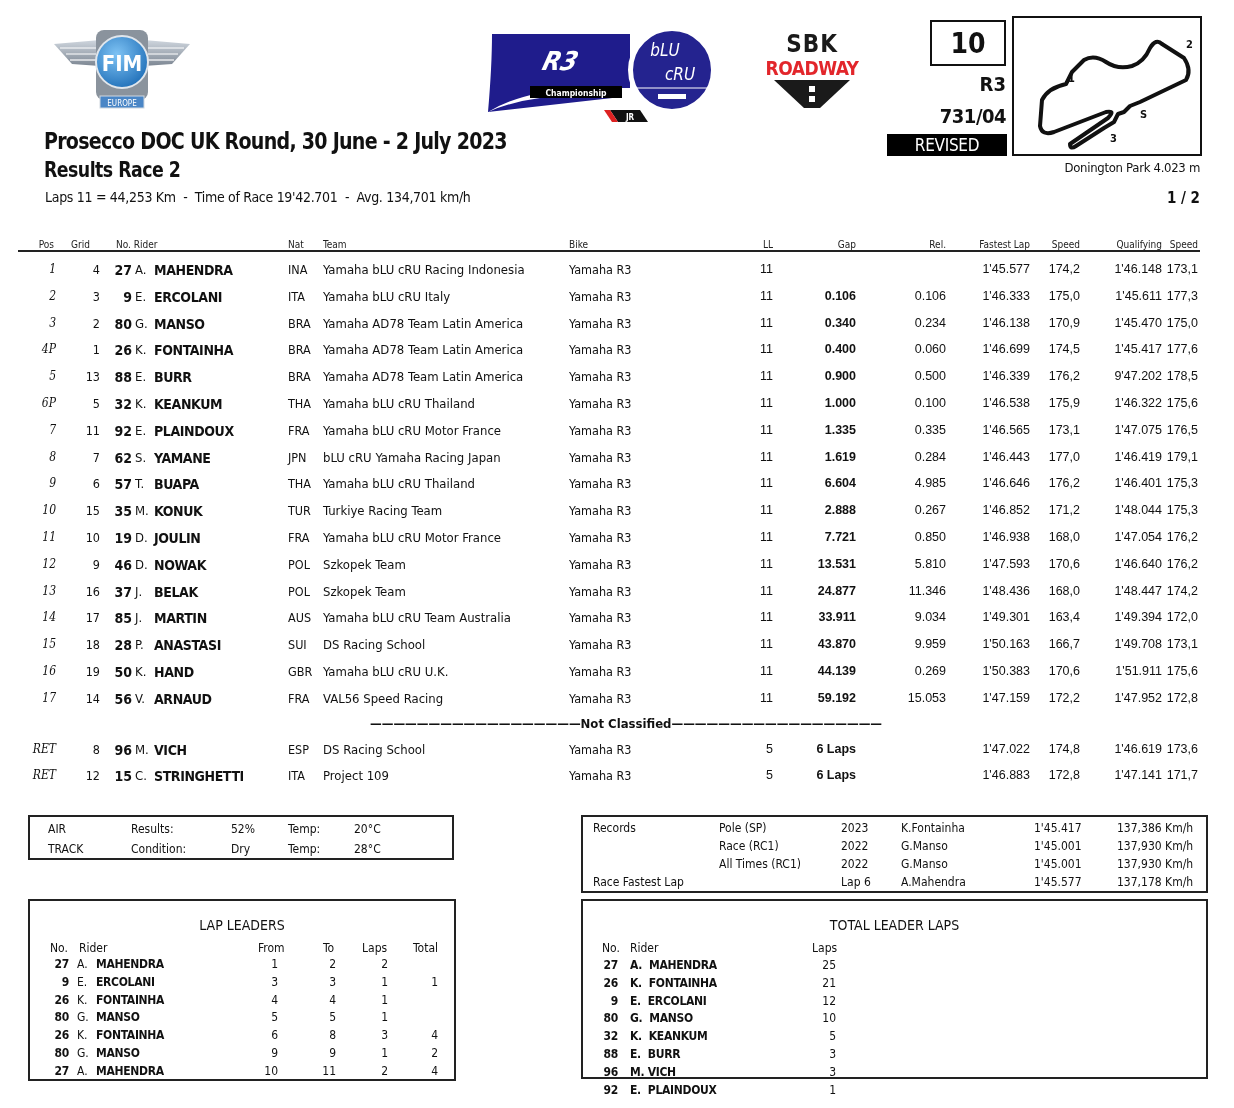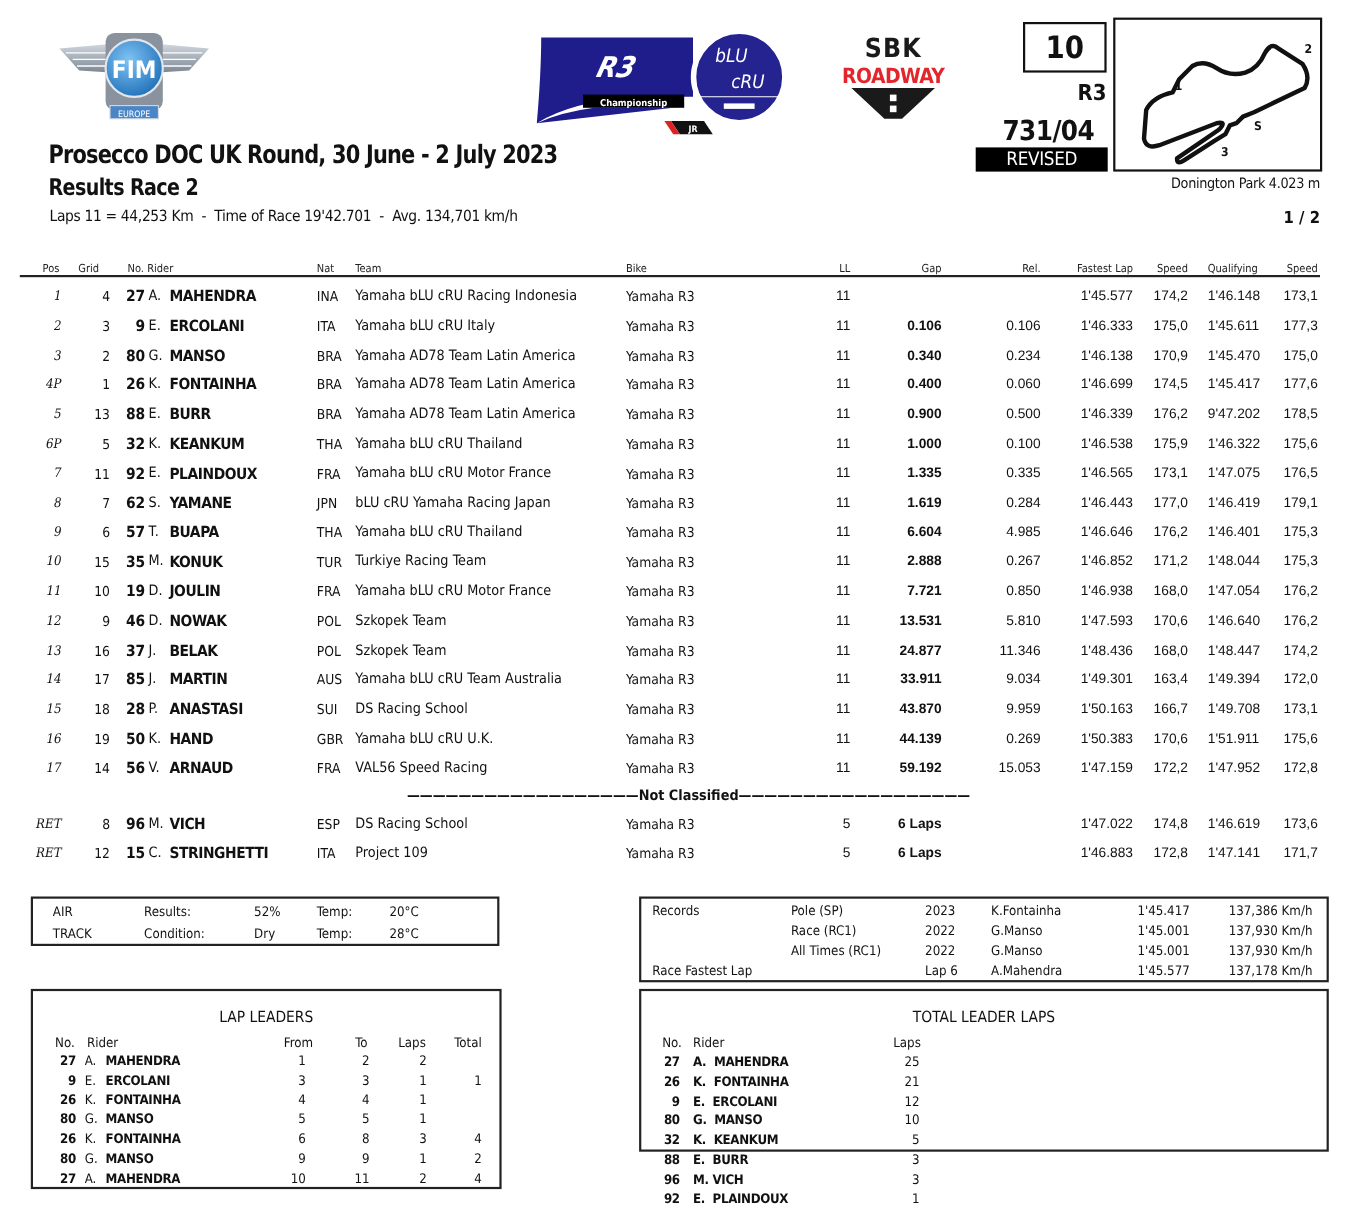--- a/index.html
+++ b/index.html
@@ -11,21 +11,21 @@
   #fim-logo { left: 52px; top: 26px; width: 140px; height: 88px; }
   #r3-logo { left: 480px; top: 26px; width: 240px; height: 98px; }
   #sbk-logo { left: 756px; top: 30px; width: 112px; height: 80px; }
   #title { left: 44px; top: 128px; font-family: "DejaVu Sans", sans-serif; font-weight: bold; font-size: 23px; letter-spacing: -0.8px; transform: scaleX(0.92); transform-origin: left; white-space: nowrap; }
   #subtitle { left: 44px; top: 158px; font-family: "DejaVu Sans", sans-serif; font-weight: bold; font-size: 21px; letter-spacing: -0.6px; transform: scaleX(0.92); transform-origin: left; }
   #race-info { left: 45px; top: 189px; font-size: 14px; letter-spacing: -0.3px; white-space: pre; }
   #page-num { right: 34px; top: 189px; font-weight: bold; font-size: 15px; }
 
   #round-box { left: 930px; top: 20px; width: 76px; height: 46px; border: 2px solid #111; display: flex; align-items: center; justify-content: center; font-weight: bold; font-size: 28px; font-family: "DejaVu Sans", sans-serif; }
   #class-label { left: 930px; top: 72px; width: 76px; text-align: right; font-weight: bold; font-size: 20px; font-family: "DejaVu Sans", sans-serif; }
-  #doc-num { left: 900px; top: 104px; width: 106px; text-align: center; font-weight: bold; font-size: 25px; font-family: "DejaVu Sans", sans-serif; letter-spacing: -0.5px; }
+  #doc-num { left: 900px; top: 104px; width: 106px; text-align: right; font-weight: bold; font-size: 20px; font-family: "DejaVu Sans", sans-serif; letter-spacing: -0.5px; }
   #revised { left: 887px; top: 134px; width: 120px; height: 22px; background: #000; color: #fff; font-size: 17px; display: flex; align-items: center; justify-content: center; font-family: "DejaVu Sans", sans-serif; letter-spacing: -0.3px; }
   #track-map { left: 1012px; top: 16px; width: 190px; height: 140px; border: 2px solid #111; }
   #track-name { right: 34px; top: 160px; font-size: 13px; letter-spacing: -0.3px; }
 
   
   #results { left: 18px; top: 236px; width: 1182px; }
   .hdr { position: relative; height: 16px; border-bottom: 2px solid #222; font-size: 10px; color: #222; }
   .hdr span, .row span { position: absolute; white-space: nowrap; }
   .row { position: relative; height: 26.8px; font-size: 12.5px; }
   .row span { top: 6px; }
@@ -35,42 +35,42 @@
   .c-first { left: 117px; font-size: 13px; }
   .c-last { left: 136px; font-weight: bold; font-size: 14px; font-family: "DejaVu Sans", sans-serif; letter-spacing: -0.4px; }
   .c-nat { left: 270px; font-size: 12.5px; }
   .c-team { left: 305px; font-size: 13px; }
   .c-bike { left: 551px; font-size: 12.5px; }
   .c-ll { left: 735px; width: 20px; text-align: right; font-family: "Liberation Sans", sans-serif; }
   .c-gap { left: 760px; width: 78px; text-align: right; font-weight: bold; font-family: "Liberation Sans", sans-serif; }
   .c-rel { left: 840px; width: 88px; text-align: right; font-family: "Liberation Sans", sans-serif; }
   .c-fl { left: 948px; width: 64px; text-align: right; font-family: "Liberation Sans", sans-serif; }
   .c-fs { left: 1020px; width: 42px; text-align: right; font-family: "Liberation Sans", sans-serif; }
-  .c-q { left: 1080px; width: 64px; text-align: left; font-family: "Liberation Sans", sans-serif; }
+  .c-q { left: 1080px; width: 64px; text-align: right; font-family: "Liberation Sans", sans-serif; }
   .c-qs { left: 1140px; width: 40px; text-align: right; font-family: "Liberation Sans", sans-serif; }
   .hdr .c-pos { font-style: normal; font-family: inherit; font-size: 10px; width: 36px; top: 3px; }
   .hdr span { top: 3px; font-weight: normal; font-size: 10px; }
   .hdr .c-grid { left: 44px; width: 28px; text-align: right; }
   .hdr .c-no { left: 98px; width: auto; text-align: left; font-weight: normal; font-size: 10px; }
   .hdr .c-gap, .hdr .c-rel, .hdr .c-fl, .hdr .c-fs, .hdr .c-q, .hdr .c-qs, .hdr .c-ll { font-family: inherit; font-weight: normal; }
   .first-row { margin-top: 4px; }
   .sep { position: relative; height: 24px; text-align: center; font-weight: bold; font-size: 13px; }
   .sep span { position: absolute; left: 352px; top: 4px; white-space: nowrap; font-family: "DejaVu Sans", sans-serif; }
 
   
   #weather { left: 28px; top: 815px; width: 426px; height: 45px; border: 2px solid #222; font-size: 12px; }
   #weather span { position: absolute; text-align: right; }
   
   #records { left: 581px; top: 815px; width: 627px; height: 78px; border: 2px solid #222; font-size: 12px; }
   #records span { position: absolute; white-space: nowrap; }
 
   
   .box { border: 2px solid #222; }
   #lap-leaders { left: 28px; top: 899px; width: 428px; height: 182px; font-size: 12px; }
-  #total-leaders { left: 581px; top: 899px; width: 627px; height: 148px; font-size: 12px; }
+  #total-leaders { left: 581px; top: 899px; width: 627px; height: 180px; font-size: 12px; }
   .box-title { position: absolute; top: 16px; width: 100%; text-align: center; font-size: 14px; }
   .lh { position: absolute; top: 40px; }
   .lr { position: absolute; left: 0; width: 100%; height: 18px; }
   .lr span { position: absolute; white-space: nowrap; }
   .bold { font-weight: bold; font-family: "DejaVu Sans", sans-serif; letter-spacing: -0.3px; }
 </style>
 </head>
 <body>
 
 <div id="fim-logo" class="abs">

